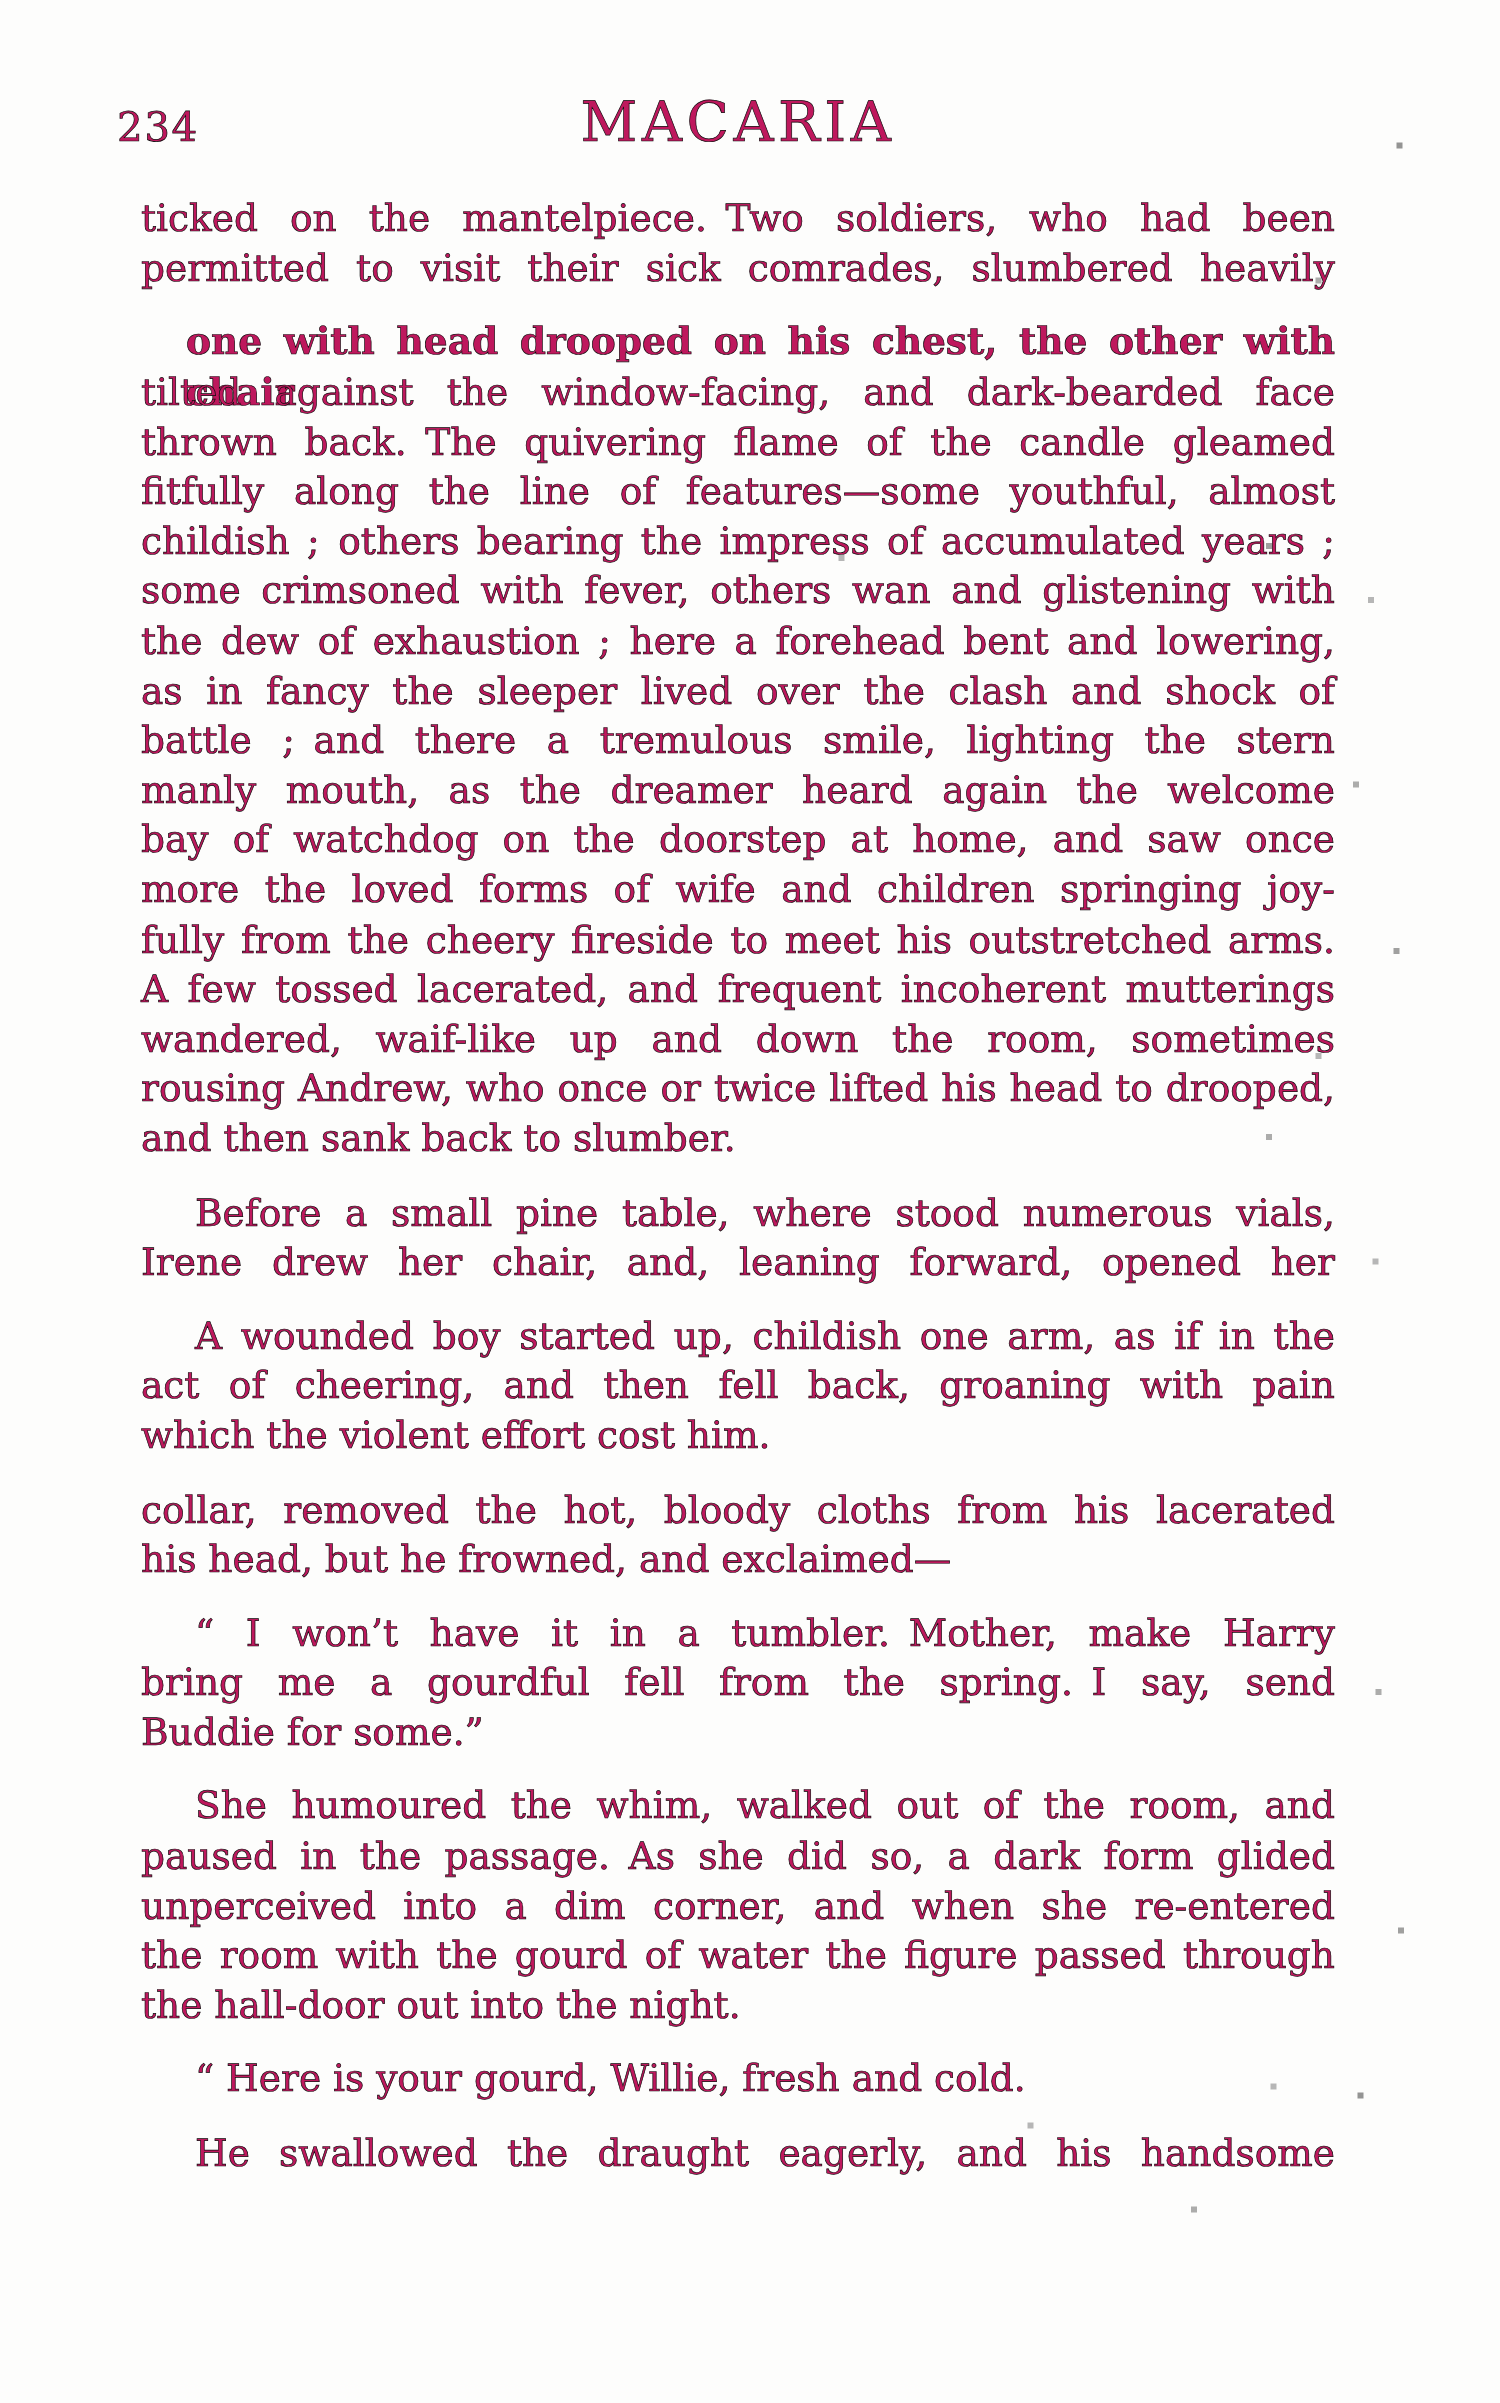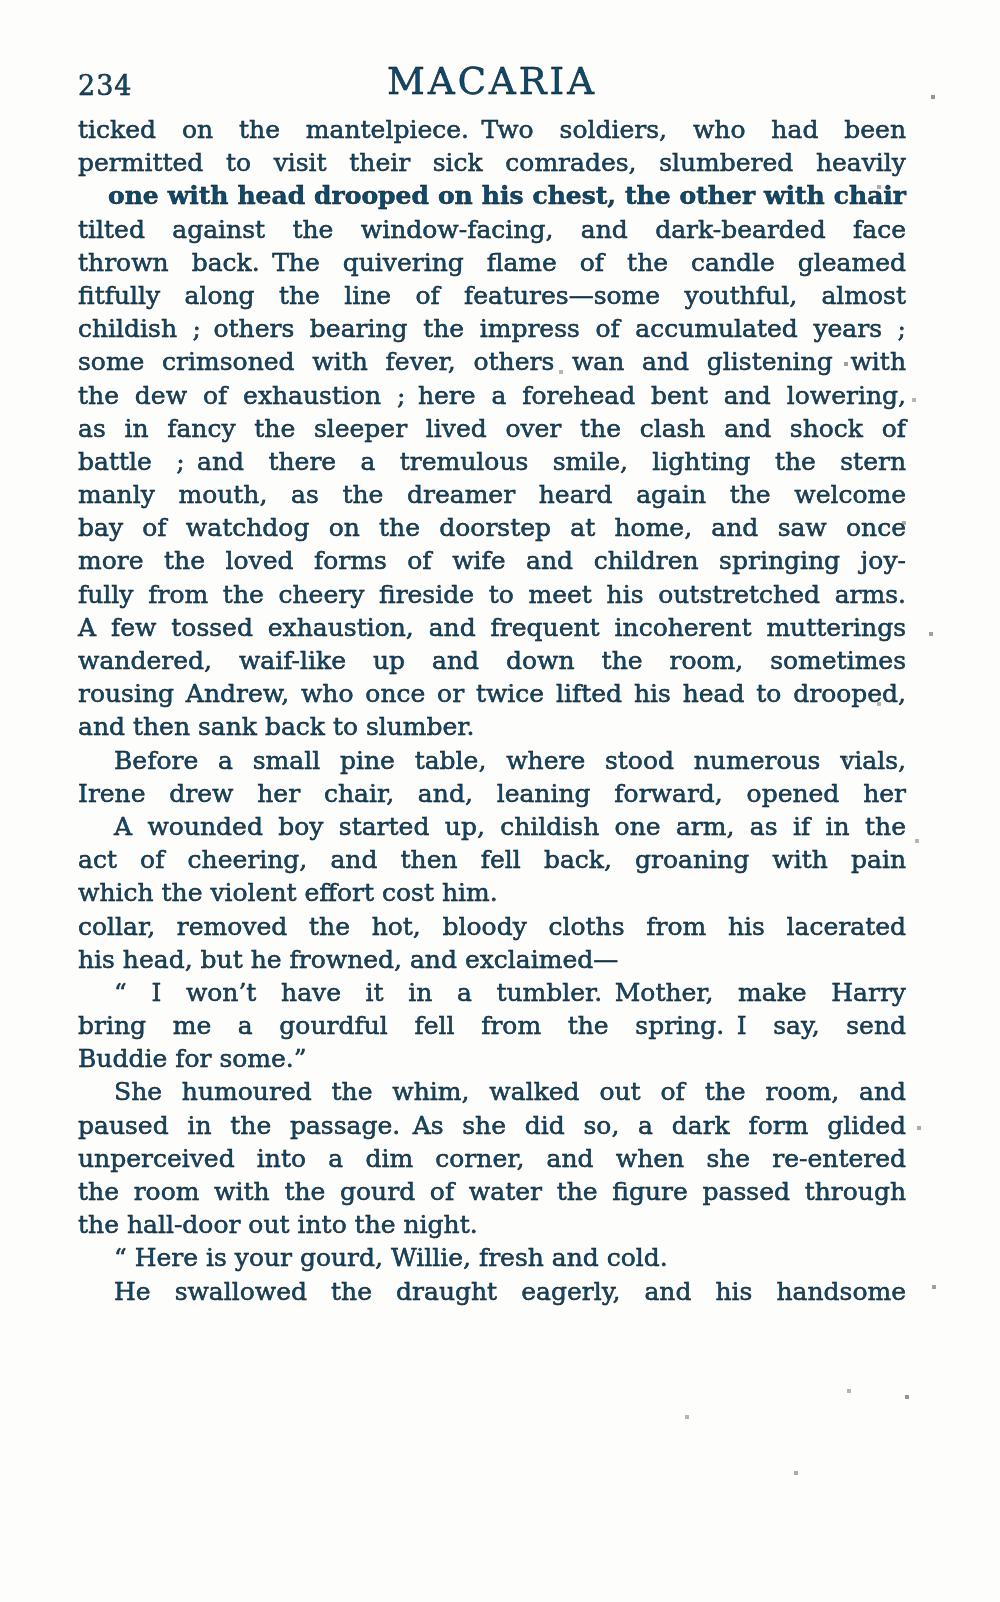--- a/index.html
+++ b/index.html
@@ -7,21 +7,21 @@
     padding: 0;
     background: #ffffff;
   }
   .page {
     position: relative;
     width: 1000px;
     height: 1602px;
     background: #fdfdfc;
     overflow: hidden;
     font-family: "DejaVu Serif", "Liberation Serif", serif;
-    color: #0c4a6e;
+    color: #be185d;
     -webkit-text-stroke: 0.45px #0c0c0c;
   }
   .header {
     position: absolute;
     top: 58px;
     left: 78px;
     width: 828px;
     height: 46px;
   }
   .page-number {
@@ -41,21 +41,21 @@
     letter-spacing: 3px;
   }
   .page-text {
     position: absolute;
     top: 113px;
     left: 78px;
     width: 828px;
     font-size: 25px;
     line-height: 33.2px;
   }
-  .paragraph { margin: 0; }
+  .paragraph { margin: 16px; }
   .line {
     text-align: justify;
     text-align-last: justify;
     text-justify: inter-word;
     white-space: normal;
     height: 33.2px;
     overflow: visible;
   }
   .line.end { text-align-last: left; }
   .line.indent { padding-left: 36px; }
@@ -106,21 +106,21 @@
         <div class="line">fitfully along the line of features—some youthful, almost</div>
         <div class="line">childish ; others bearing the impress of accumulated years ;</div>
         <div class="line">some crimsoned with fever, others wan and glistening with</div>
         <div class="line">the dew of exhaustion ; here a forehead bent and lowering,</div>
         <div class="line">as in fancy the sleeper lived over the clash and shock of</div>
         <div class="line">battle ; and there a tremulous smile, lighting the stern</div>
         <div class="line">manly mouth, as the dreamer heard again the welcome</div>
         <div class="line">bay of watchdog on the doorstep at home, and saw once</div>
         <div class="line">more the loved forms of wife and children springing joy-</div>
         <div class="line">fully from the cheery fireside to meet his outstretched arms.</div>
-        <div class="line">A few tossed exhaustion, and frequent incoherent mutterings</div>
+        <div class="line">A few tossed lacerated, and frequent incoherent mutterings</div>
         <div class="line">wandered, waif-like up and down the room, sometimes</div>
         <div class="line">rousing Andrew, who once or twice lifted his head to drooped,</div>
         <div class="line end">and then sank back to slumber.</div>
       </div>
       <div class="paragraph">
         <div class="line indent">Before a small pine table, where stood numerous vials,</div>
         <div class="line">Irene drew her chair, and, leaning forward, opened her</div>
       </div>
       <div class="paragraph">
         <div class="line indent">A wounded boy started up, childish one arm, as if in the</div>

